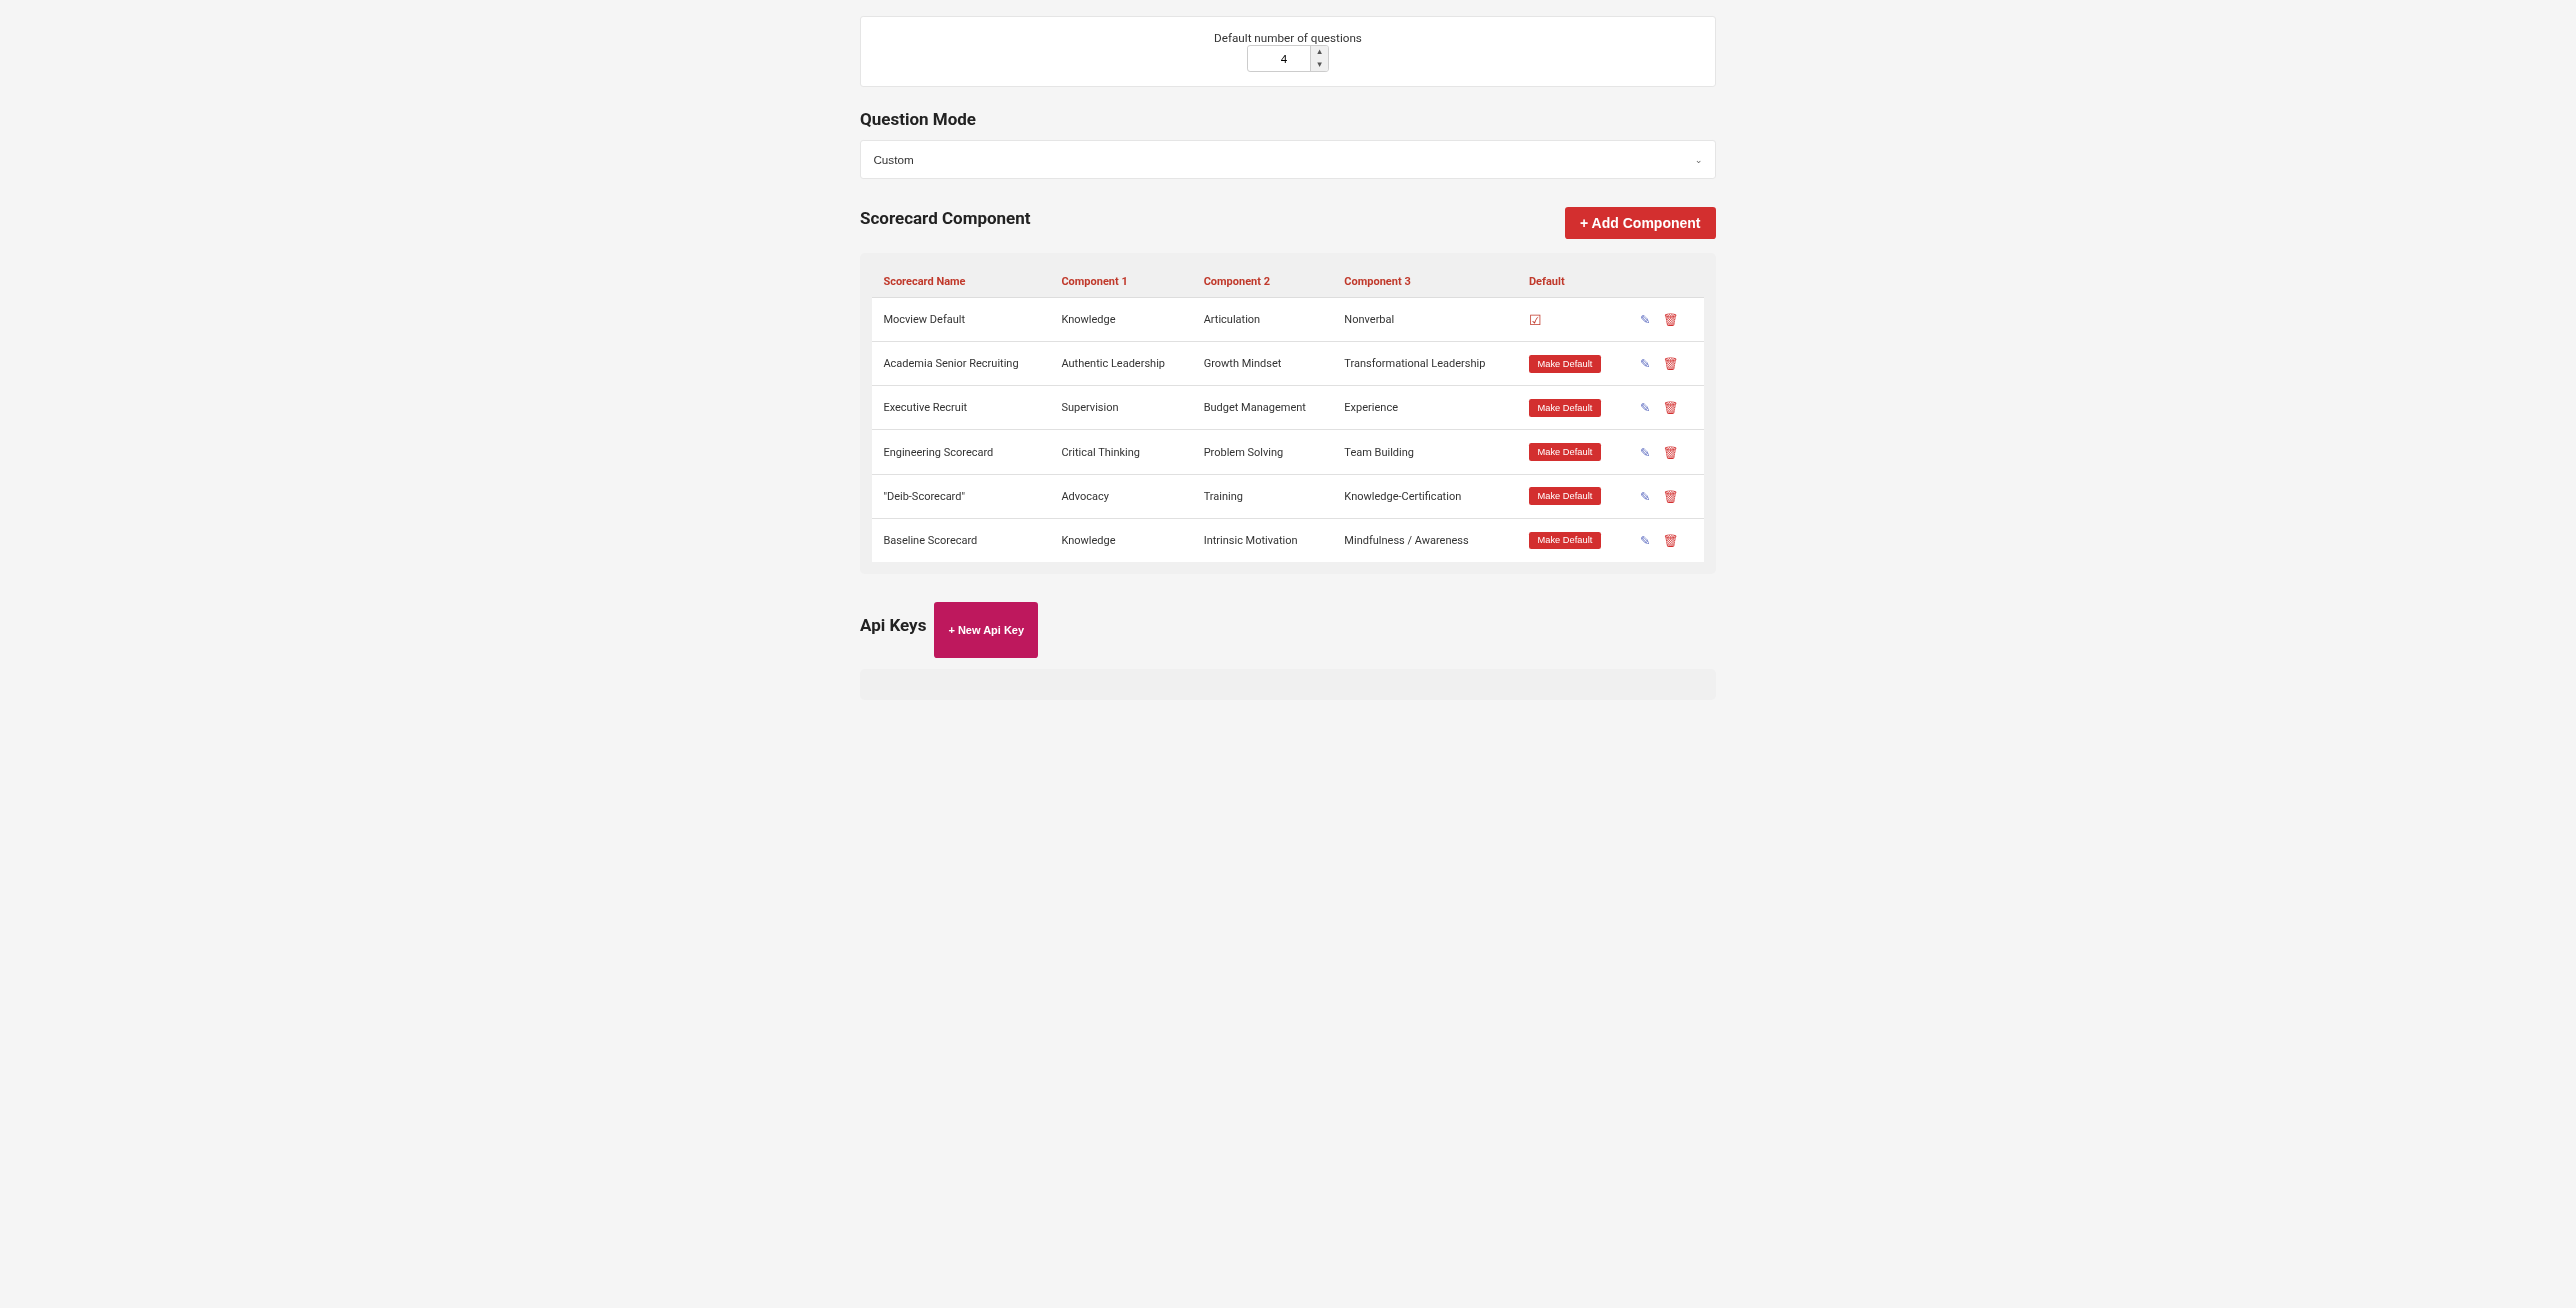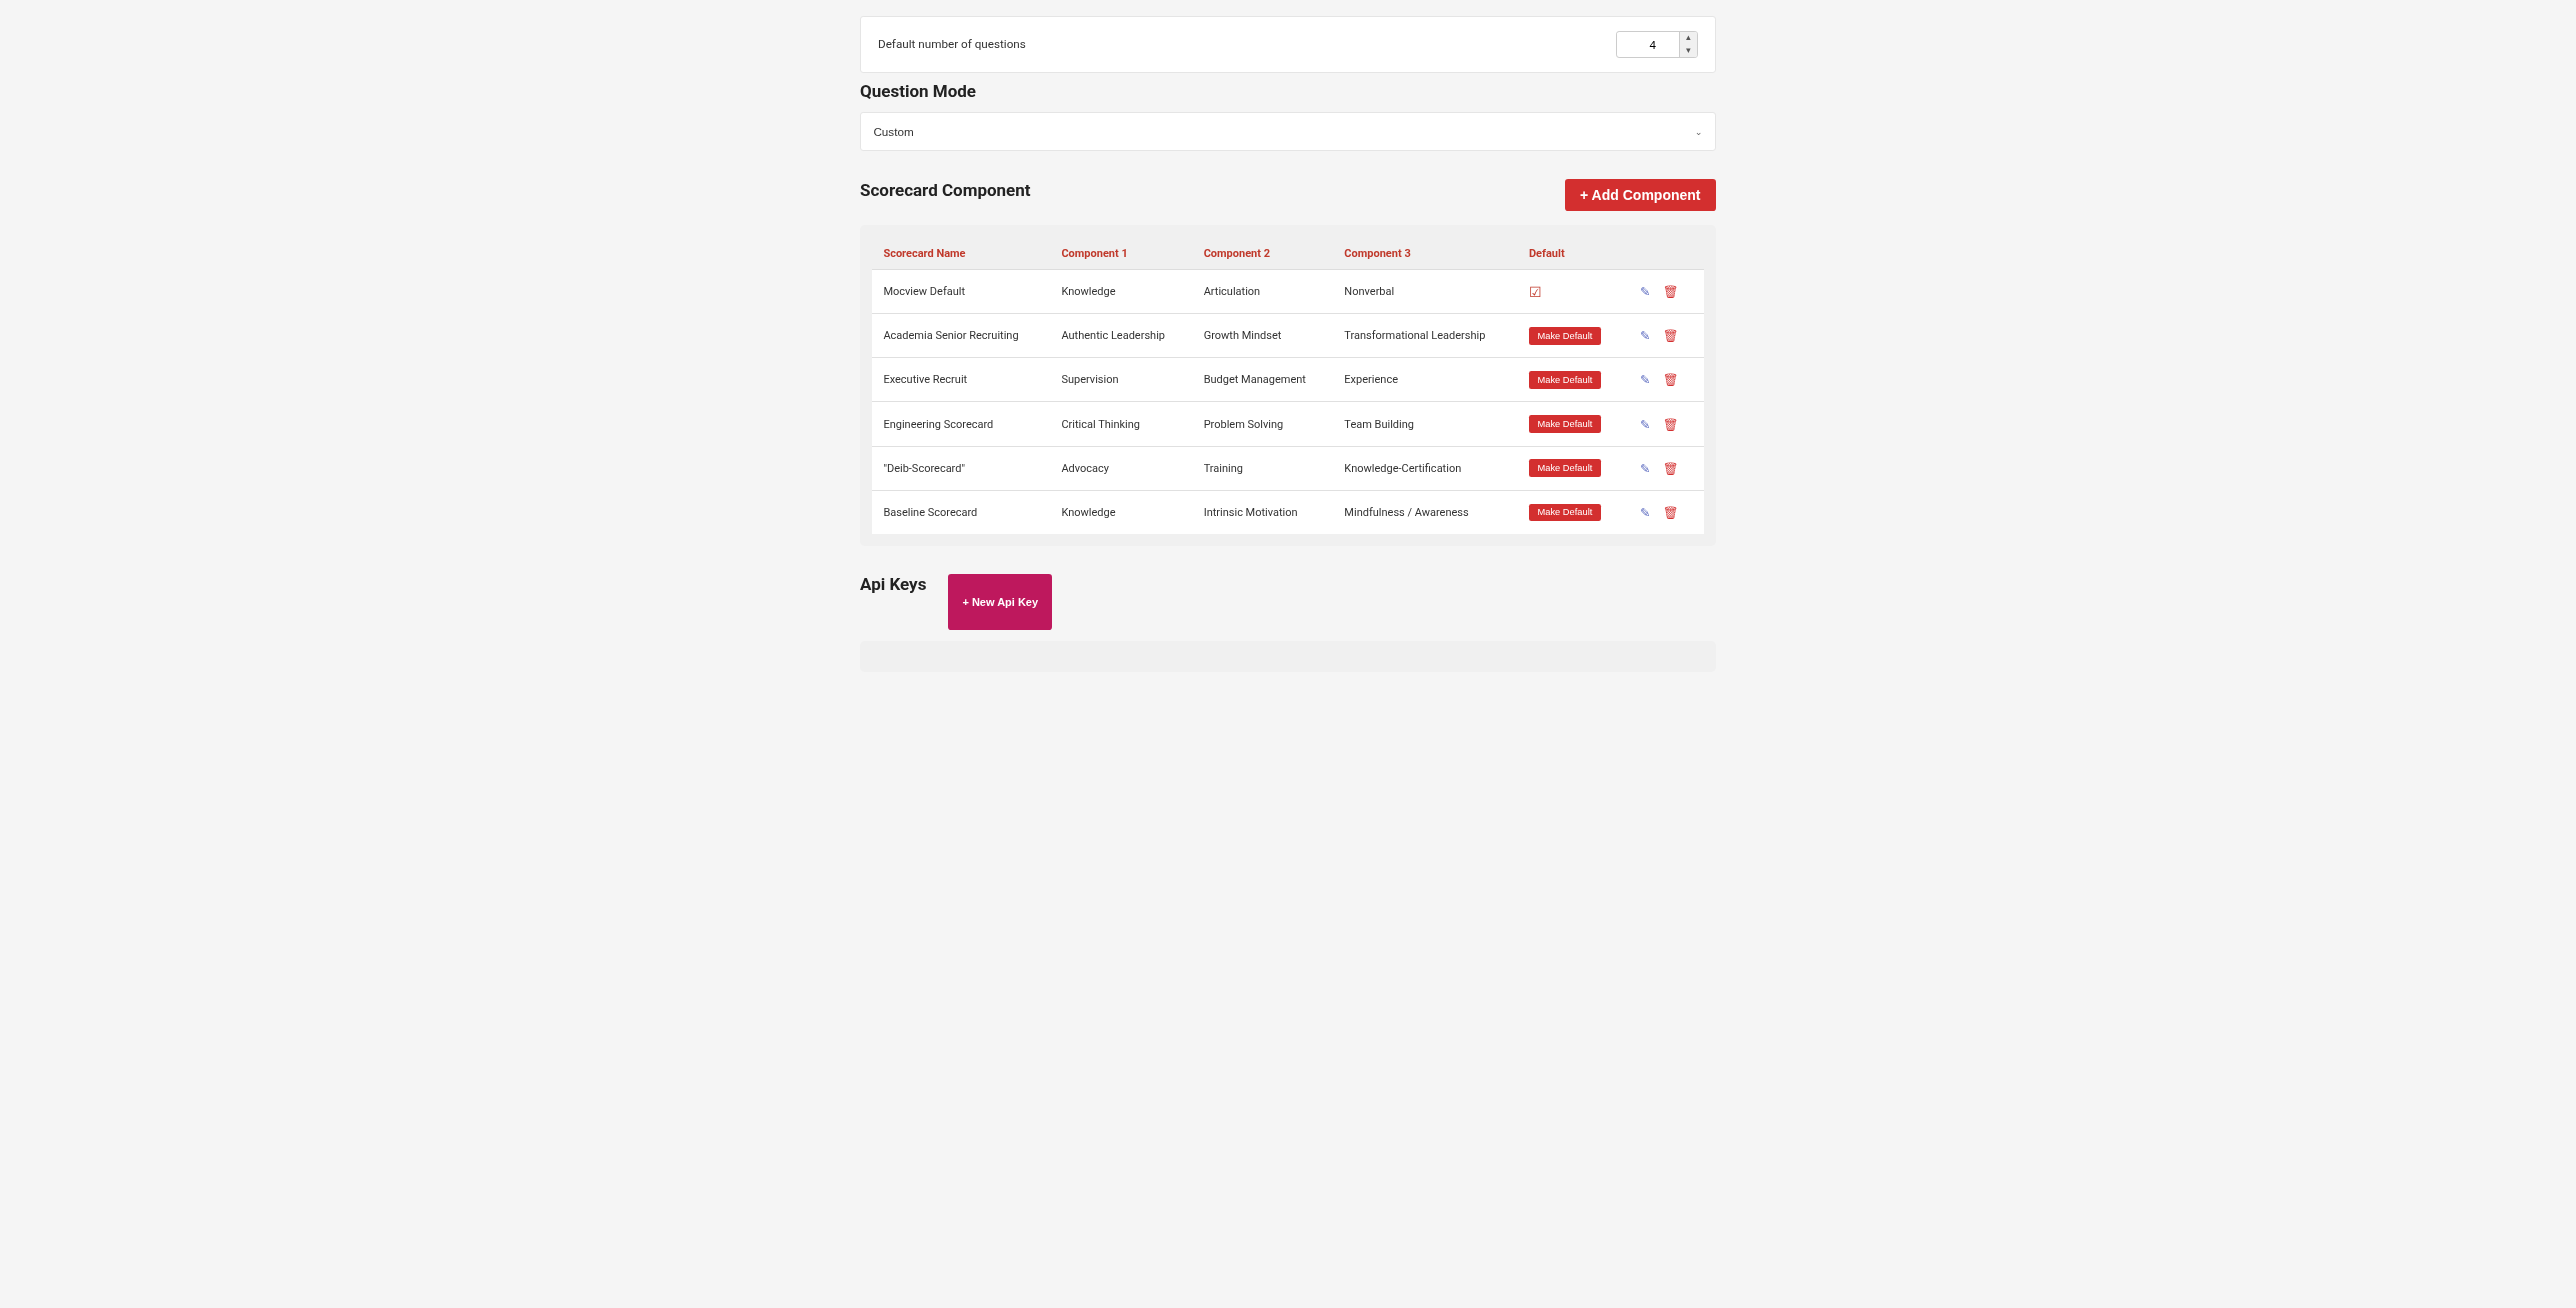--- a/index.html
+++ b/index.html
@@ -17,21 +17,22 @@
     }
     
     .setting-row {
       background: #fff;
       border: 0.8px solid #e5e5e5;
       border-radius: 3.1px;
       padding: 14px 17px;
       display: flex;
       align-items: center;
       justify-content: space-between;
-      margin-bottom: 8px;
+      margin-bottom: 22px;
+      flex-direction: column;
     }
     .setting-label {
       font-size: 11.7px;
       color: #333;
     }
     .number-input-wrapper {
       display: flex;
       align-items: center;
       border: 0.8px solid #ccc;
       border-radius: 3.1px;
@@ -191,21 +192,22 @@
       align-items: center;
       gap: 3.1px;
     }
 
     
     .api-keys-section {
       margin-bottom: 28px;
     }
     .api-keys-header {
       display: flex;
-      gap: 22px;
+      align-items: center;
+      gap: 8px;
       margin-bottom: 11px;
     }
     .new-api-key-btn {
       background: #be185d;
       color: #fff;
       border: none;
       border-radius: 3.1px;
       padding: 22px 14px;
       font-size: 11px;
       font-weight: 600;

